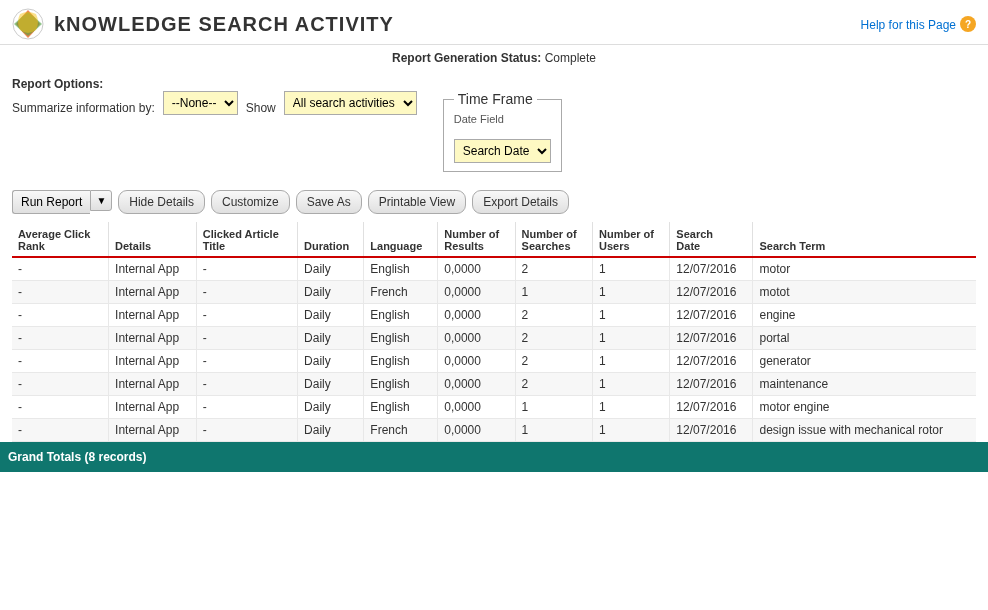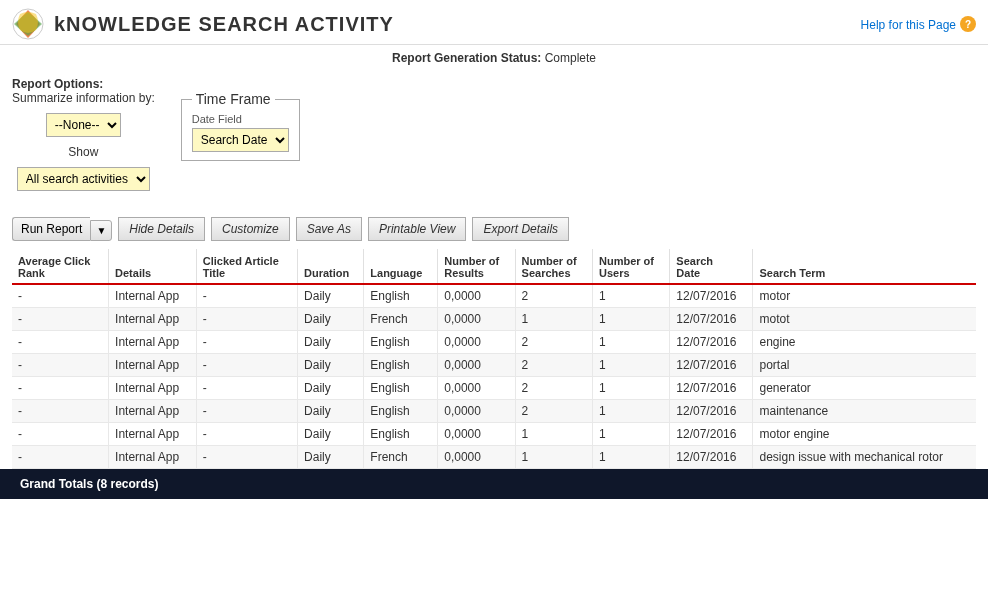--- a/index.html
+++ b/index.html
@@ -101,21 +101,21 @@
       color: #333;
     }
     .timeframe-inner {
       display: flex;
       gap: 10px;
       align-items: flex-start;
     }
     .tf-group {
       display: flex;
       flex-direction: column;
-      gap: 3px;
+      gap: 14px;
     }
     .tf-group label {
       font-size: 11px;
       color: #555;
     }
     .tf-group input[type="text"] {
       border: 1px solid #aaa;
       padding: 2px 4px;
       font-size: 12px;
       height: 22px;
@@ -144,27 +144,26 @@
       display: flex;
       align-items: center;
       gap: 6px;
     }
     .btn {
       padding: 4px 10px;
       border: 1px solid #aaa;
       background: linear-gradient(to bottom, #f8f8f8, #e0e0e0);
       cursor: pointer;
       font-size: 12px;
-      border-radius: 0;
+      border-radius: 9px;
       color: #333;
-      font-style: italic;
     }
     .btn-run {
       display: flex;
-      align-items: flex-end;
+      align-items: flex-start;
       gap: 0;
     }
     .btn-run-main {
       padding: 4px 8px;
       border: 1px solid #aaa;
       border-right: none;
       background: linear-gradient(to bottom, #f8f8f8, #e0e0e0);
       cursor: pointer;
       font-size: 12px;
       border-radius: 3px 0 0 3px;
@@ -207,35 +206,34 @@
     tbody tr:nth-child(even) { background: #f7f7f7; }
     tbody td {
       padding: 4px 6px;
       vertical-align: top;
       border-right: 1px solid #e8e8e8;
     }
     tbody td:last-child { border-right: none; }
 
     
     .grand-totals {
-      background: #0f172a;
+      background: #0f766e;
       color: white;
-      padding: 8px 20px;
+      padding: 8px 8px;
       font-weight: bold;
       font-size: 12px;
       margin-top: 0;
     }
 
     
     .summarize-row {
       display: flex;
-      align-items: center;
+      align-items: flex-end;
       gap: 8px;
       margin-bottom: 8px;
-      flex-direction: column;
     }
     .summarize-label {
       font-size: 12px;
     }
   </style>
 </head>
 <body>
 
 <div class="header">
   <div class="header-left">

